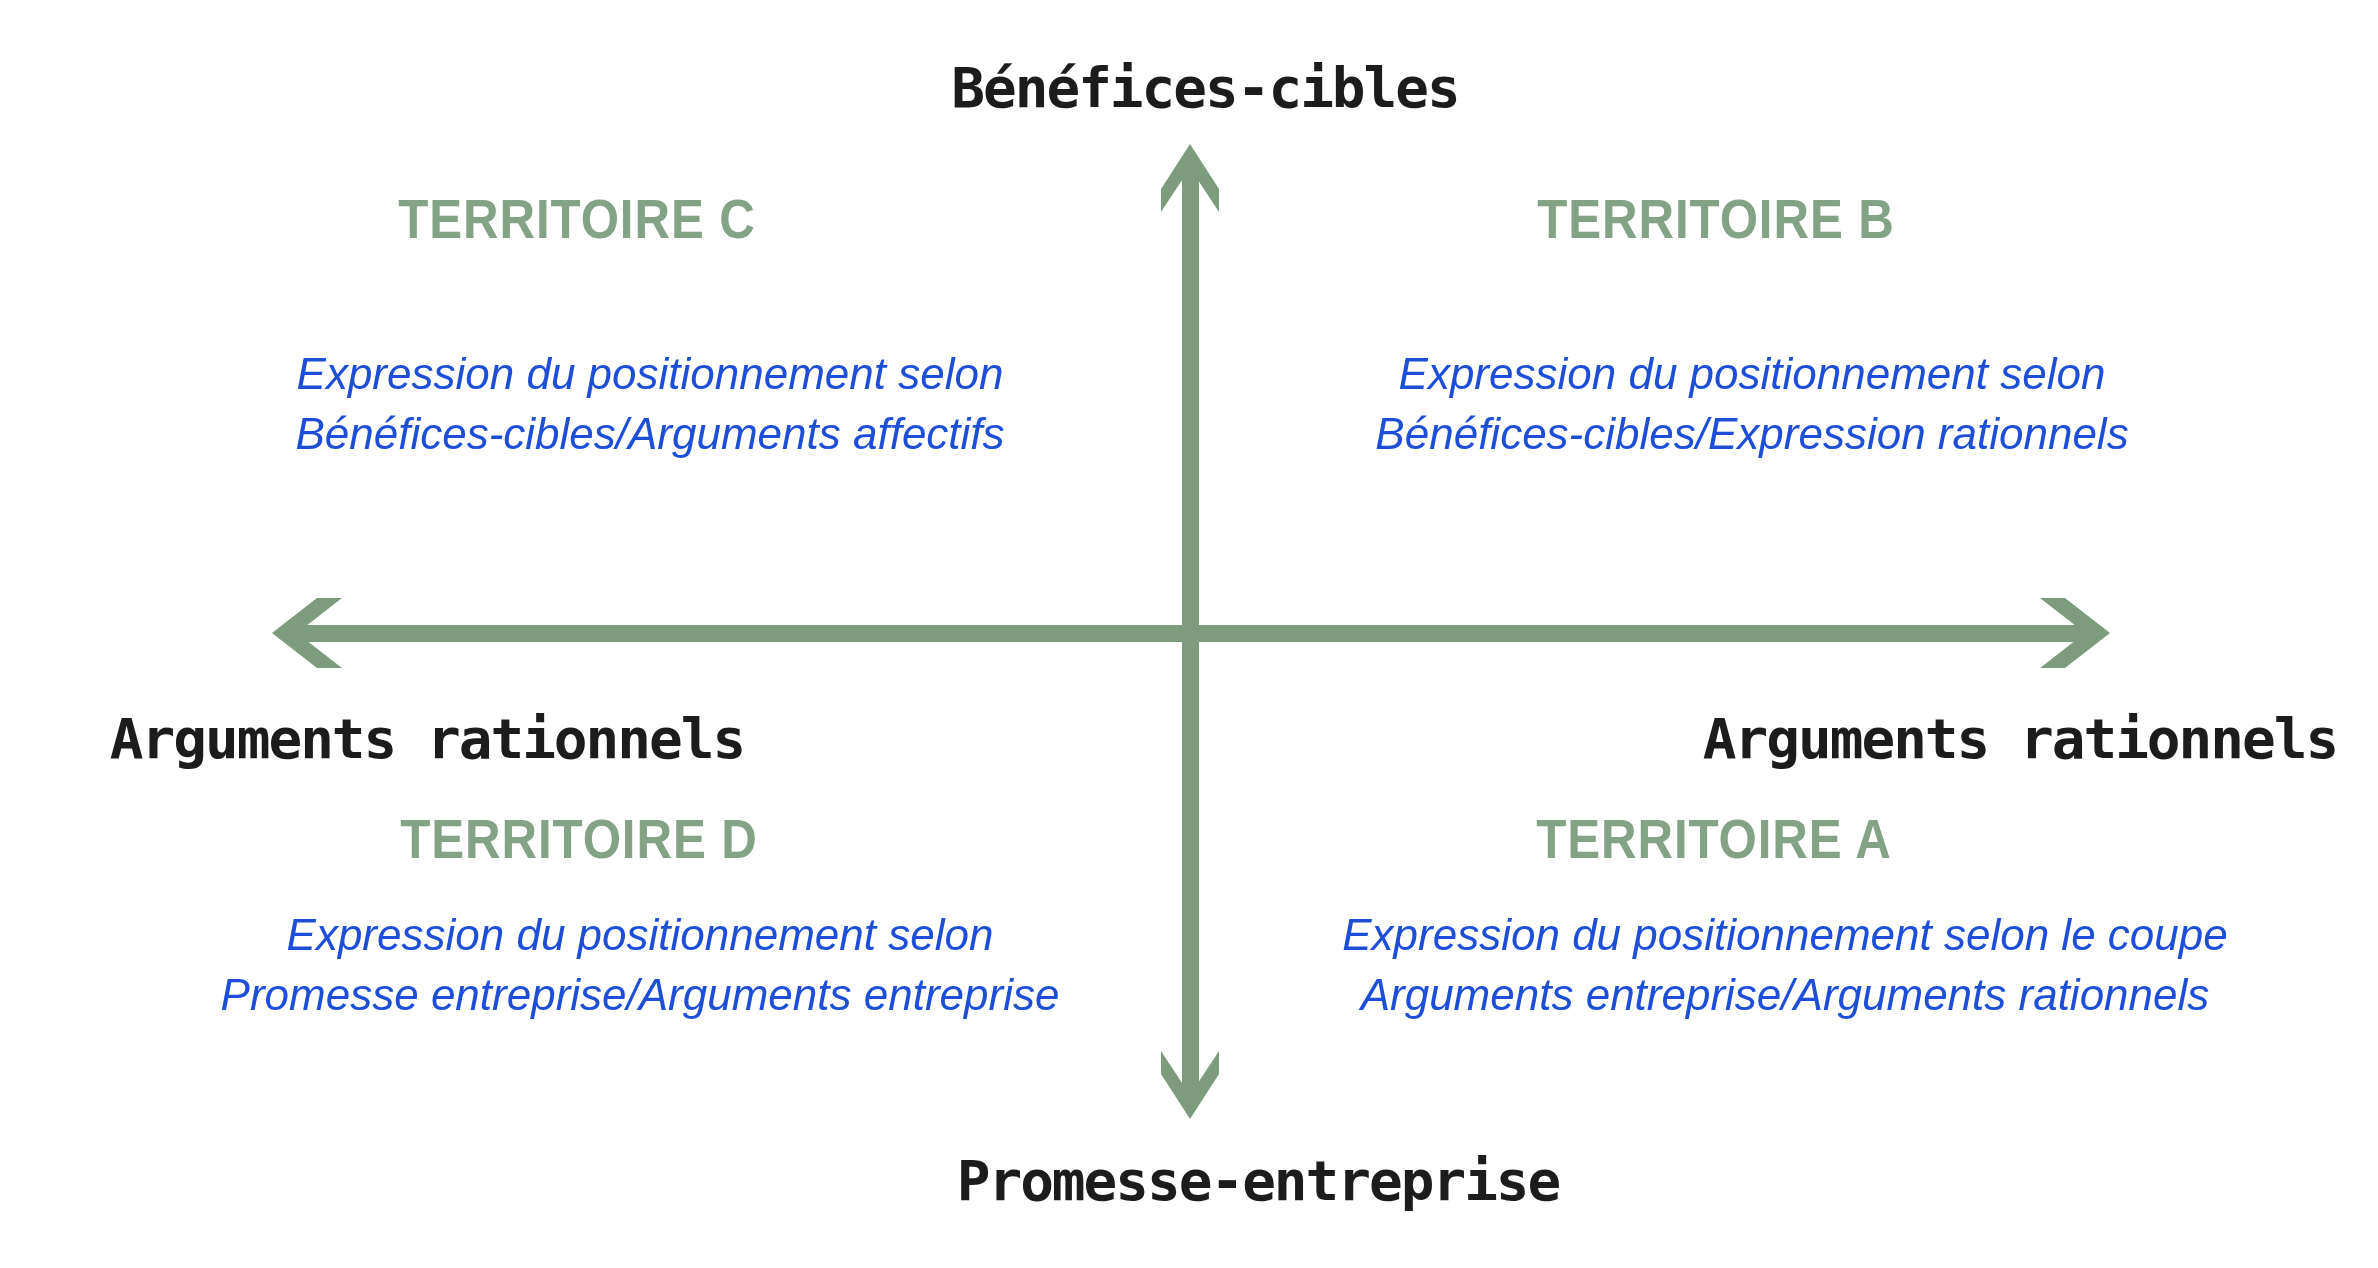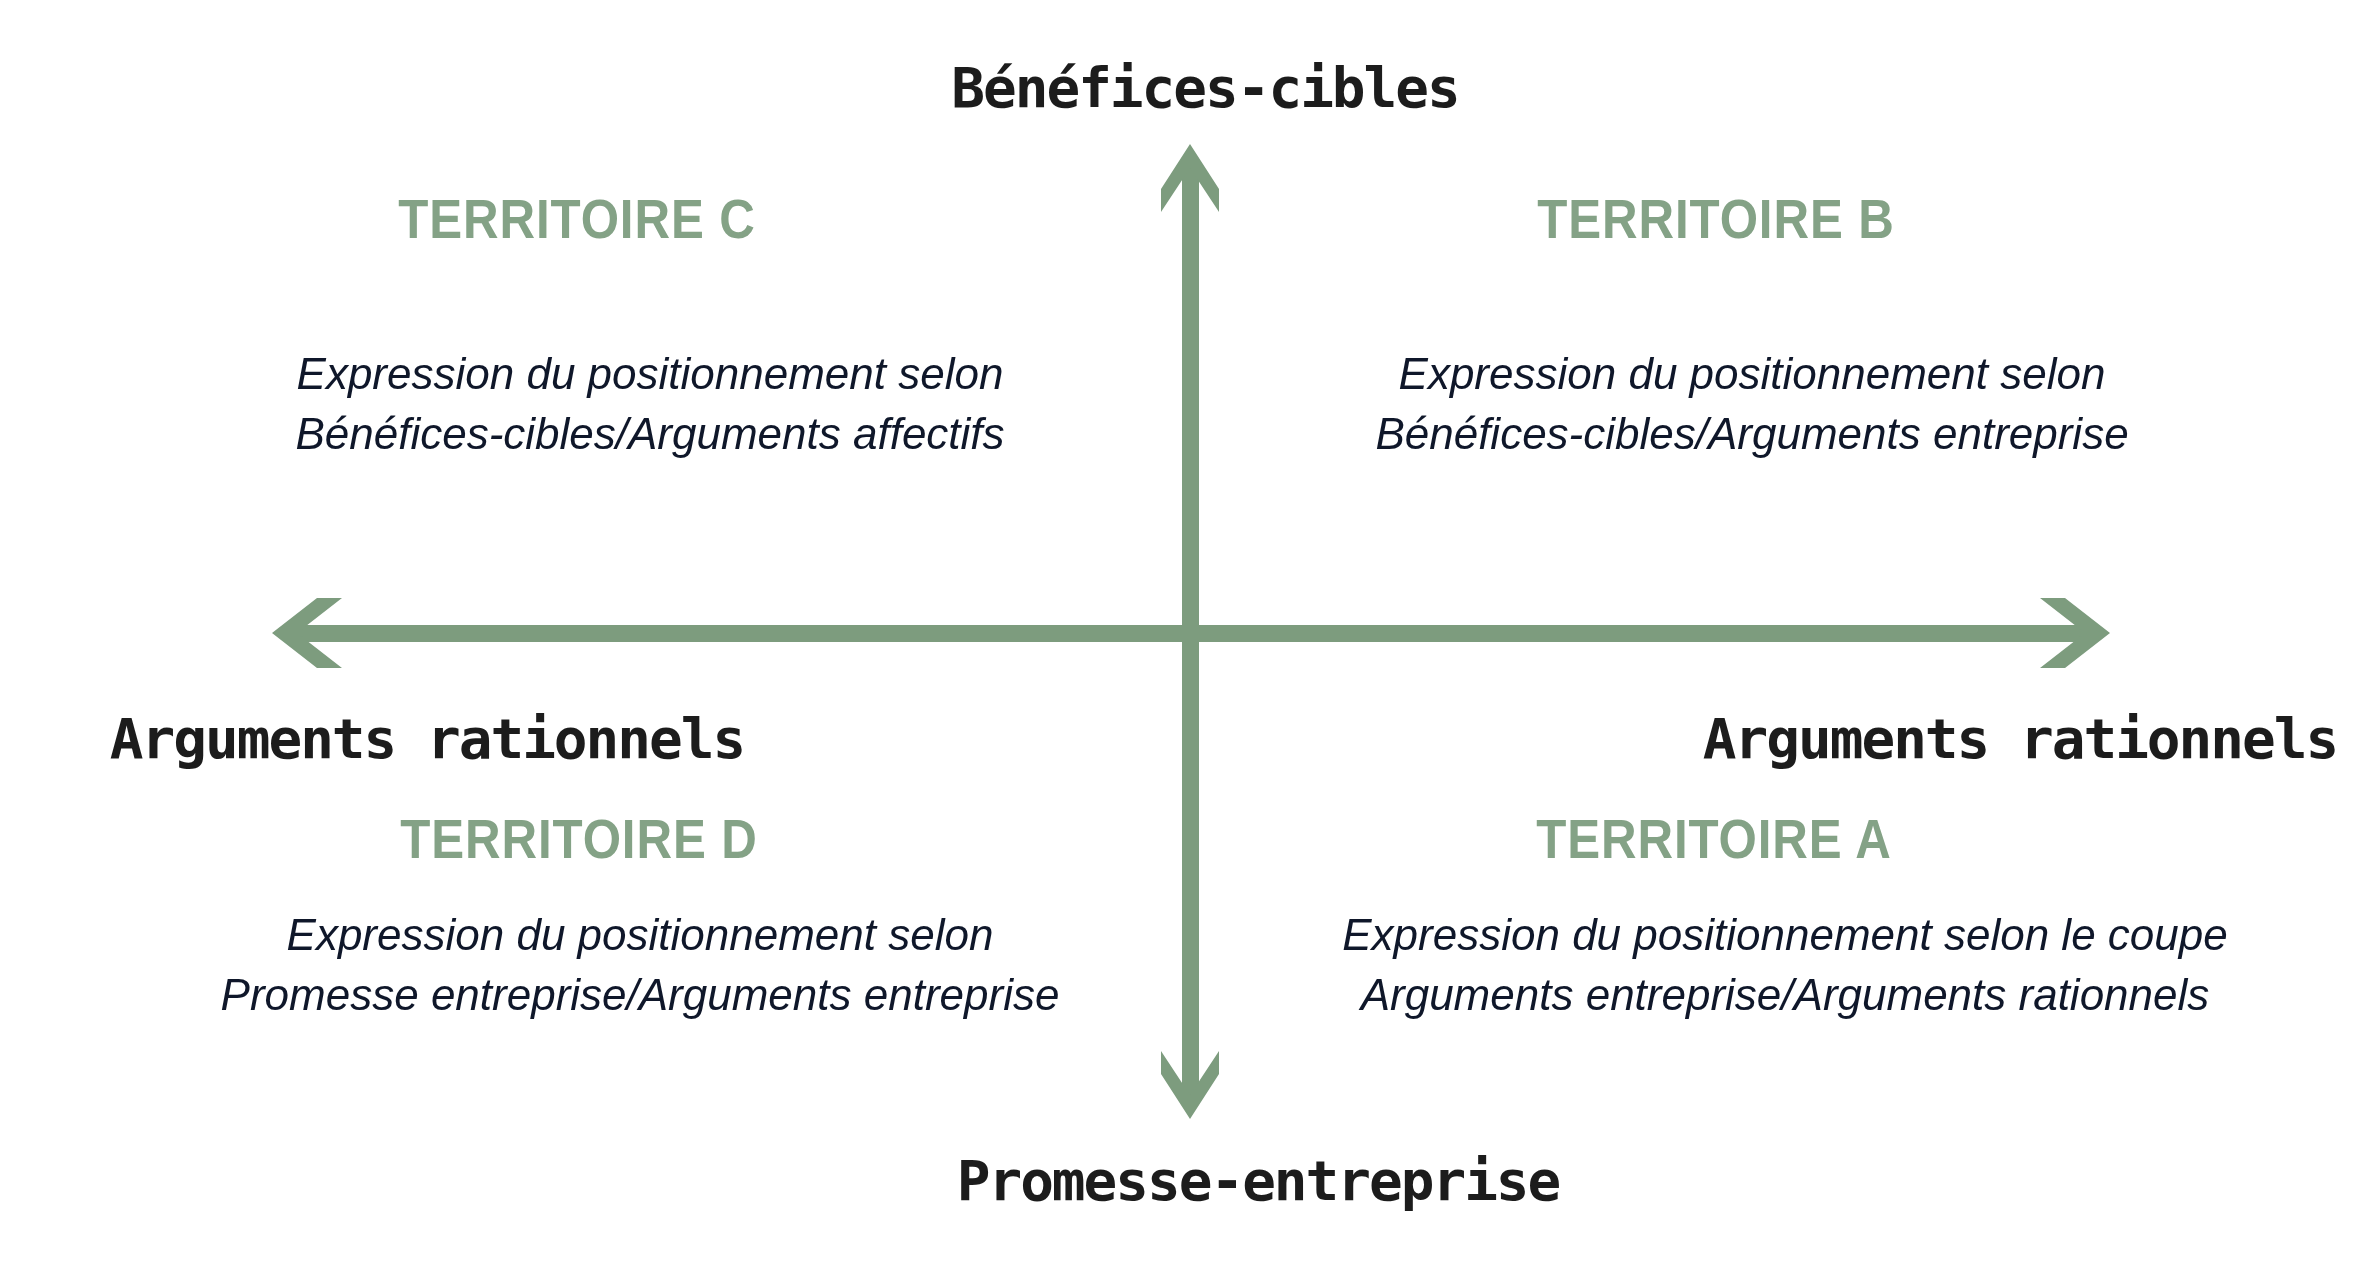--- a/index.html
+++ b/index.html
@@ -42,21 +42,21 @@
     color: #84a286;
     white-space: nowrap;
   }
   .territory-desc {
     position: absolute;
     transform: translateX(-50%);
     font-family: "Liberation Sans", sans-serif;
     font-style: italic;
     font-size: 44px;
     line-height: 60px;
-    color: #0f172a;
+    color: #1d4ed8;
     text-align: center;
     white-space: nowrap;
   }
 </style>
 </head>
 <body>
 
 <div class="canvas">
 
   <svg class="axes" viewBox="0 0 2378 1268" xmlns="http://www.w3.org/2000/svg">
@@ -84,21 +84,21 @@
 
   <div class="territory-title" style="left:577px; top:186px;">TERRITOIRE C</div>
   <div class="territory-desc" style="left:650px; top:344px;">
     <div>Expression du positionnement selon</div>
     <div>Bénéfices-cibles/Arguments affectifs</div>
   </div>
 
   <div class="territory-title" style="left:1716px; top:186px;">TERRITOIRE B</div>
   <div class="territory-desc" style="left:1752px; top:344px;">
     <div>Expression du positionnement selon</div>
-    <div>Bénéfices-cibles/Arguments entreprise</div>
+    <div>Bénéfices-cibles/Expression rationnels</div>
   </div>
 
   <div class="territory-title" style="left:579px; top:806px;">TERRITOIRE D</div>
   <div class="territory-desc" style="left:640px; top:905px;">
     <div>Expression du positionnement selon</div>
     <div>Promesse entreprise/Arguments entreprise</div>
   </div>
 
   <div class="territory-title" style="left:1714px; top:806px;">TERRITOIRE A</div>
   <div class="territory-desc" style="left:1737px; top:905px;margin-left:48px;">

